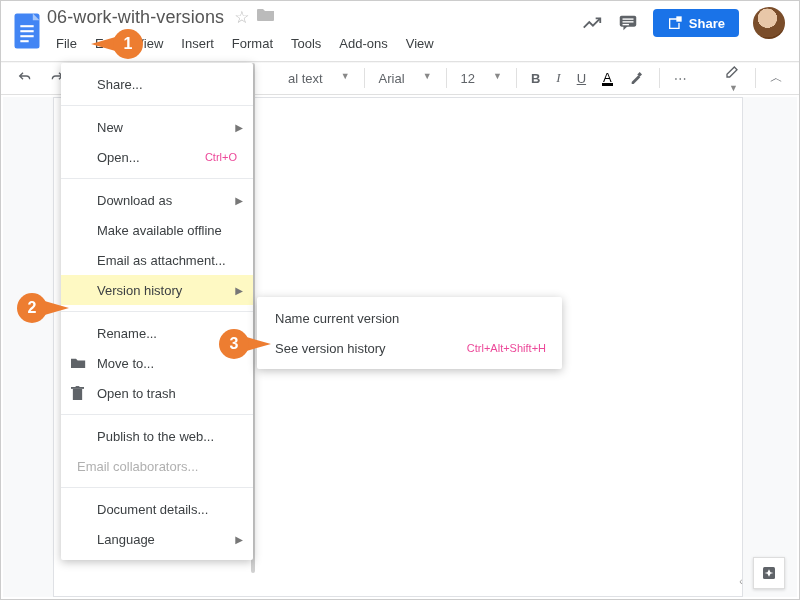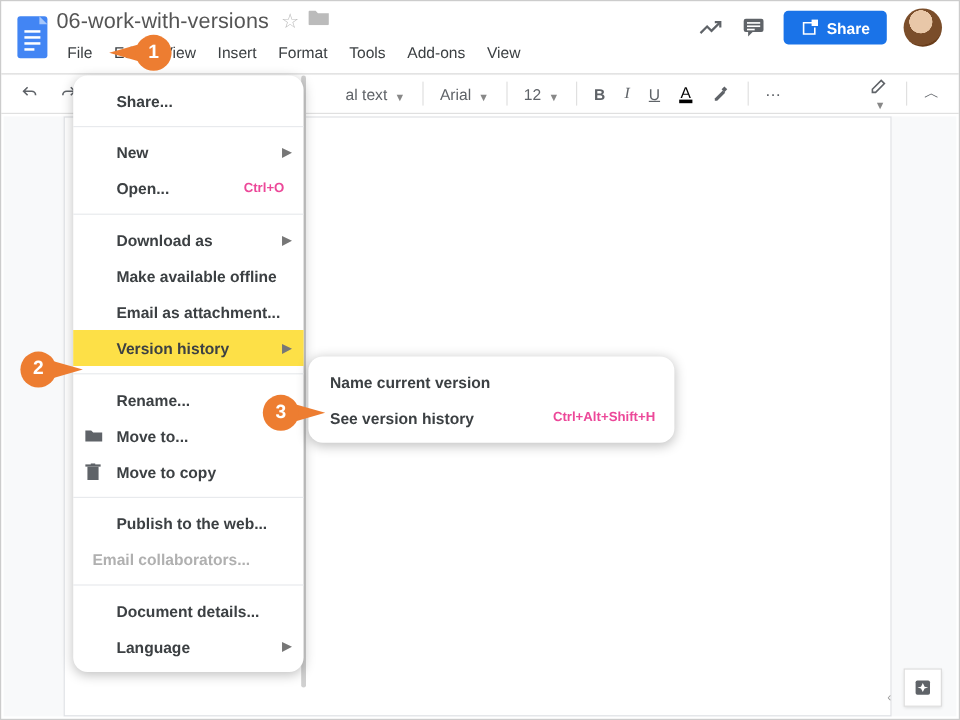--- a/index.html
+++ b/index.html
@@ -18,32 +18,32 @@
   .menu { padding: 2px 9px; color: #3c4043; cursor: pointer; }
   .right-tools { display:flex; align-items:center; gap:14px; }
   .trend { color:#5f6368; }
   .comment { color:#5f6368; }
   .share-btn { display:flex; align-items:center; gap:6px; background:#1a73e8; color:#fff; padding:6px 14px; border-radius:4px; font-weight:600; font-size:13px; }
   .avatar { width:32px; height:32px; border-radius:50%; background: radial-gradient(circle at 45% 35%, #e8c7a8 0 35%, #7a4d2a 36% 70%, #6a3d1a 71% 100%); }
   
   .toolbar { height: 34px; border-top:1px solid #eee; border-bottom:1px solid #e0e0e0; display:flex; align-items:center; padding: 0 10px; color:#5f6368; gap:4px; }
   .tbtn { padding:4px 6px; }
   .sep { width:1px; height:20px; background:#e0e0e0; margin:0 4px; }
-  .sel { display:flex; align-items:flex-end; gap:6px; padding:4px 6px; }
+  .sel { display:flex; align-items:flex-start; gap:18px; padding:4px 6px; }
   .dd-arrow { font-size:9px; color:#888; }
   .spacer { flex:1; }
   .color-A { color:#000; border-bottom:3px solid #000; height:14px; line-height:12px; display:inline-block; padding:0 1px; }
   
   .docarea { position:absolute; top:96px; bottom:2px; left:2px; right:2px; background:#f8f9fa; }
   .page { background:#fff; border:1px solid #dfe1e5; width:690px; height:100%; margin-left:50px; }
   
-  .popup { position:absolute; background:#fff; box-shadow: 0 2px 10px rgba(0,0,0,0.25); border-radius:12px;font-weight:bold; }
+  .popup { position:absolute; background:#fff; box-shadow: 0 2px 10px rgba(0,0,0,0.25); border-radius:2px; }
   .file-menu { top:62px; left:60px; width:192px; padding: 6px 0; }
   .mrow { display:flex; align-items:center; height:30px; padding: 0 16px 0 36px; position:relative; color:#3c4043; }
-  .mrow.hl { background:#fde047; }
+  .mrow.hl { background:#fef9c3; }
   .mrow.disabled { color:#b0b0b0;padding-left:16px; }
   .mrow .shortcut { margin-left:auto; color:#ec4899; font-size:11px; }
   .mrow .arrow { position:absolute; right:10px; color:#777; font-size:10px; }
   .mrow .lead-icon { position:absolute; left:10px; color:#5f6368; font-size:15px; }
   .mdiv { height:1px; background:#e8eaed; margin: 6px 0; }
   
   .submenu { top:296px; left:256px; width:305px; padding:6px 0; }
   
   .callout { position:absolute; z-index:50; }
   .callout .circle { width:30px; height:30px; background:#ed7d31; border-radius:50%; color:#fff; display:flex; align-items:center; justify-content:center; font-weight:700; font-size:16px; position:relative; z-index:2; }
@@ -218,21 +218,21 @@
         <span>Move to...</span>
       </div>
       <div class="mrow">
         <span class="lead-icon">
           <svg width="13" height="15" viewBox="0 0 14 16">
             <rect x="2" y="3" width="10" height="12" fill="#5f6368"></rect>
             <rect x="0" y="1" width="14" height="2" fill="#5f6368"></rect>
             <rect x="5" y="0" width="4" height="2" fill="#5f6368"></rect>
           </svg>
         </span>
-        <span>Move to copy</span>
+        <span>Open to trash</span>
       </div>
       <div class="mdiv"></div>
       <div class="mrow">
         <span>Publish to the web...</span>
       </div>
       <div class="mrow disabled">
         <span>Email collaborators...</span>
       </div>
       <div class="mdiv"></div>
       <div class="mrow">

